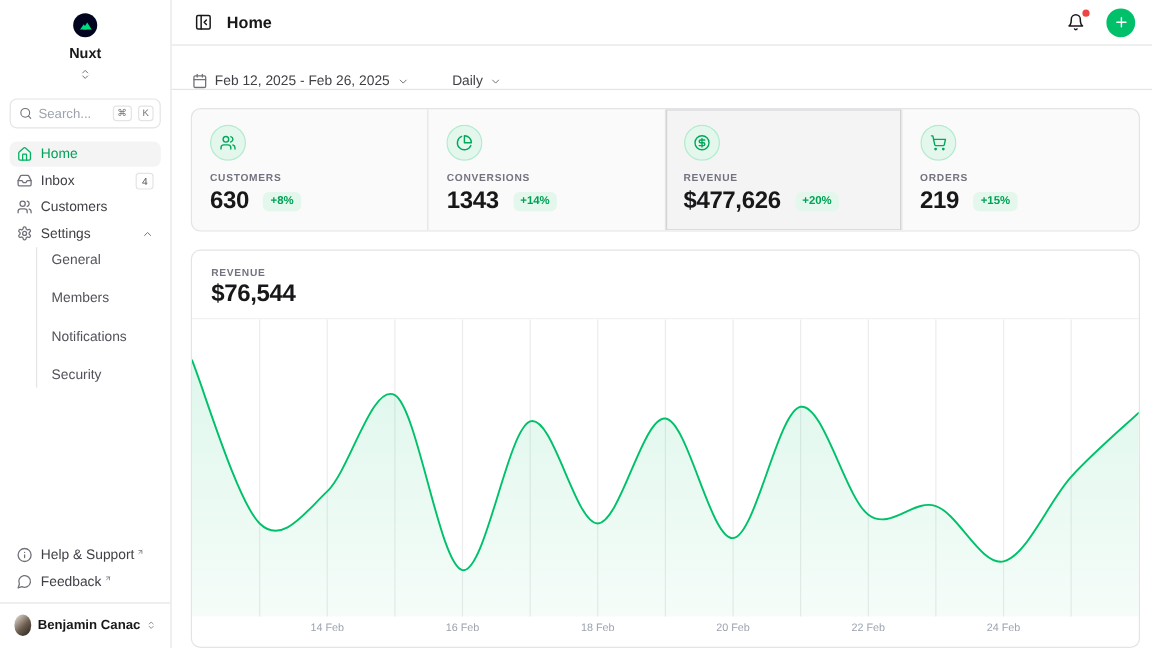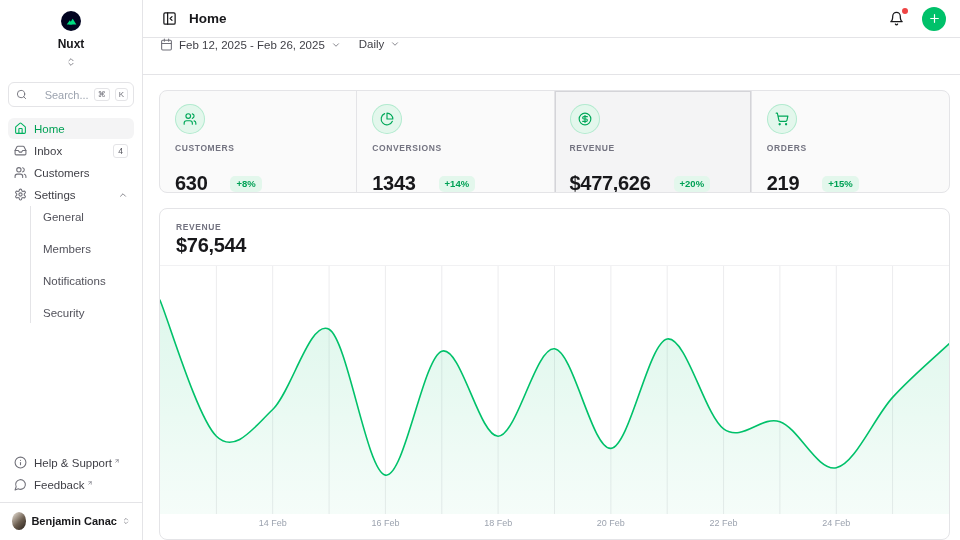--- a/index.html
+++ b/index.html
@@ -9,21 +9,21 @@
 
   
   .sidebar { width:143px; min-width:143px; border-right:1px solid #e4e4e7;
     display:flex; flex-direction:column; padding:8px; background:#fff; }
   .side-head { display:flex; align-items:center; gap:6px; padding:3px 4px; border-radius:6px; margin-bottom:12px; cursor:pointer;flex-direction:column; }
   .logo-circle { width:20px; height:20px; border-radius:50%; background:#020420; display:flex; align-items:center; justify-content:center; }
   .brand-name { font-size:12px; font-weight:700; color:#18181b; flex:1; }
   .muted-ic { color:#71717a; }
   .search-box { display:flex; align-items:center; gap:5px; height:25px; border:1px solid #e4e4e7;
     border-radius:6px; padding:0 5px 0 7px; margin-bottom:11px; background:#fff; cursor:text; }
-  .search-box .ph { font-size:11px; color:#9ca3af; flex:1;text-align:right; }
+  .search-box .ph { font-size:11px; color:#9ca3af; flex:1; }
   .kbd { font-size:8px; color:#71717a; border:1px solid #e4e4e7; border-radius:3px;
     padding:1px 3px; background:#fff; line-height:1.2; }
   .nav { display:flex; flex-direction:column; gap:1px; }
   .nav-item { display:flex; align-items:center; gap:7px; height:21px; padding:0 6px;
     border-radius:6px; font-size:11.5px; font-weight:500; color:#3f3f46; cursor:pointer; }
   .nav-item svg { flex:none; }
   .nav-item .lbl { flex:1; white-space:nowrap; overflow:hidden; }
   .nav-item.active { background:#f4f4f5; color:#00a155; }
   .nav-item.active svg { color:#00b15f; }
   .nav-item svg { color:#71717a; }
@@ -43,39 +43,39 @@
   
   .main { flex:1; display:flex; flex-direction:column; min-width:0; }
   .main-header { height:40px; border-bottom:1px solid #e4e4e7; display:flex; align-items:center;
     gap:10px; padding:0 14px 0 17px; }
   .icon-btn { background:none; border:none; display:flex; align-items:center; color:#18181b; cursor:pointer; padding:2px; }
   .page-title { font-size:13.5px; font-weight:700; color:#18181b; flex:1; }
   .bell-wrap { position:relative; margin-right:6px; }
   .bell-dot { position:absolute; top:-1px; right:-2px; width:6px; height:6px; border-radius:50%; background:#ef4444; }
   .plus-btn { width:24px; height:24px; border-radius:50%; background:#00c16a; border:none;
     display:flex; align-items:center; justify-content:center; color:#fff; cursor:pointer; }
-  .main-toolbar { height:38px; border-bottom:1px solid #e4e4e7; display:flex; align-items:flex-start;
-    gap:18px; padding:0 17px; }
+  .main-toolbar { height:38px; border-bottom:1px solid #e4e4e7; display:flex; align-items:flex-end;
+    gap:36px; padding:0 17px; }
   .tb-btn { display:flex; align-items:center; gap:6px; font-size:11.5px; font-weight:500;
     color:#3f3f46; background:none; border:none; cursor:pointer; font-family:inherit; }
   .tb-btn .chev { color:#71717a; }
 
   .content { padding:15px 10px 0 16px; display:flex; flex-direction:column; }
 
   
   .stats { display:grid; grid-template-columns:repeat(4,1fr); border:1px solid #e4e4e7;
     border-radius:8px; background:#fafafa; overflow:hidden; height:103px; }
   .stat { padding:13px 15px; border-right:1px solid #e4e4e7; cursor:pointer; }
   .stat:last-child { border-right:none; }
   .stat.selected { background:#f4f4f5; box-shadow:inset 0 0 0 1px #d4d4d8; }
   .stat-icon { width:30px; height:30px; border-radius:50%; background:#e3f7ec;
     box-shadow:inset 0 0 0 1px rgba(0,193,106,0.22);
     display:flex; align-items:center; justify-content:center; color:#00a859; }
   .stat-label { margin-top:9px; font-size:8.5px; font-weight:600; letter-spacing:0.6px; color:#737380; }
-  .stat-value-row { margin-top:19px; display:flex; align-items:center; gap:23px; }
+  .stat-value-row { margin-top:3px; display:flex; align-items:center; gap:12px; }
   .stat-value { font-size:20px; font-weight:700; color:#18181b; letter-spacing:-0.3px; }
   .badge { background:#e3f7ec; color:#00a155; font-size:9.5px; font-weight:600;
     padding:2.5px 6px; border-radius:5px; white-space:nowrap; }
 
   
   .chart-card { margin-top:15px; border:1px solid #e4e4e7; border-radius:8px;
     height:332px; overflow:hidden; background:#fff; }
   .chart-head { padding:13px 16px 2px; }
   .chart-label { font-size:8.5px; font-weight:600; letter-spacing:0.6px; color:#737380; }
   .chart-value { font-size:20px; font-weight:700; color:#18181b; letter-spacing:-0.3px; margin-top:2px; }

